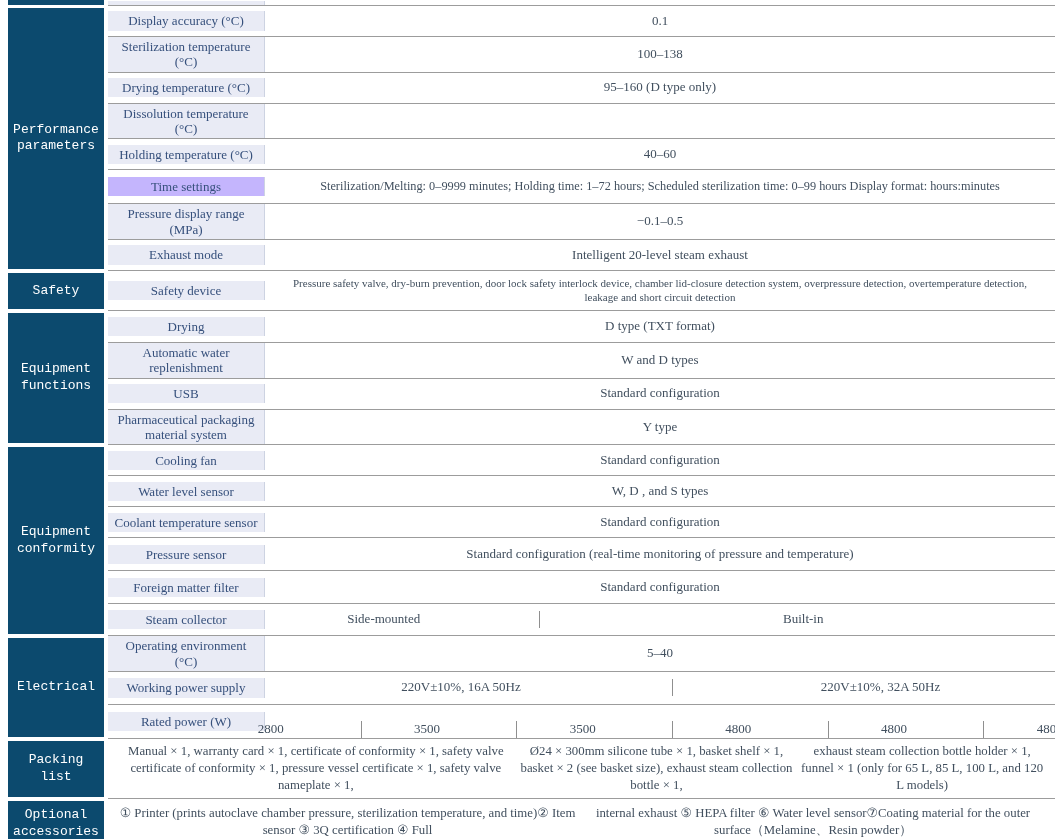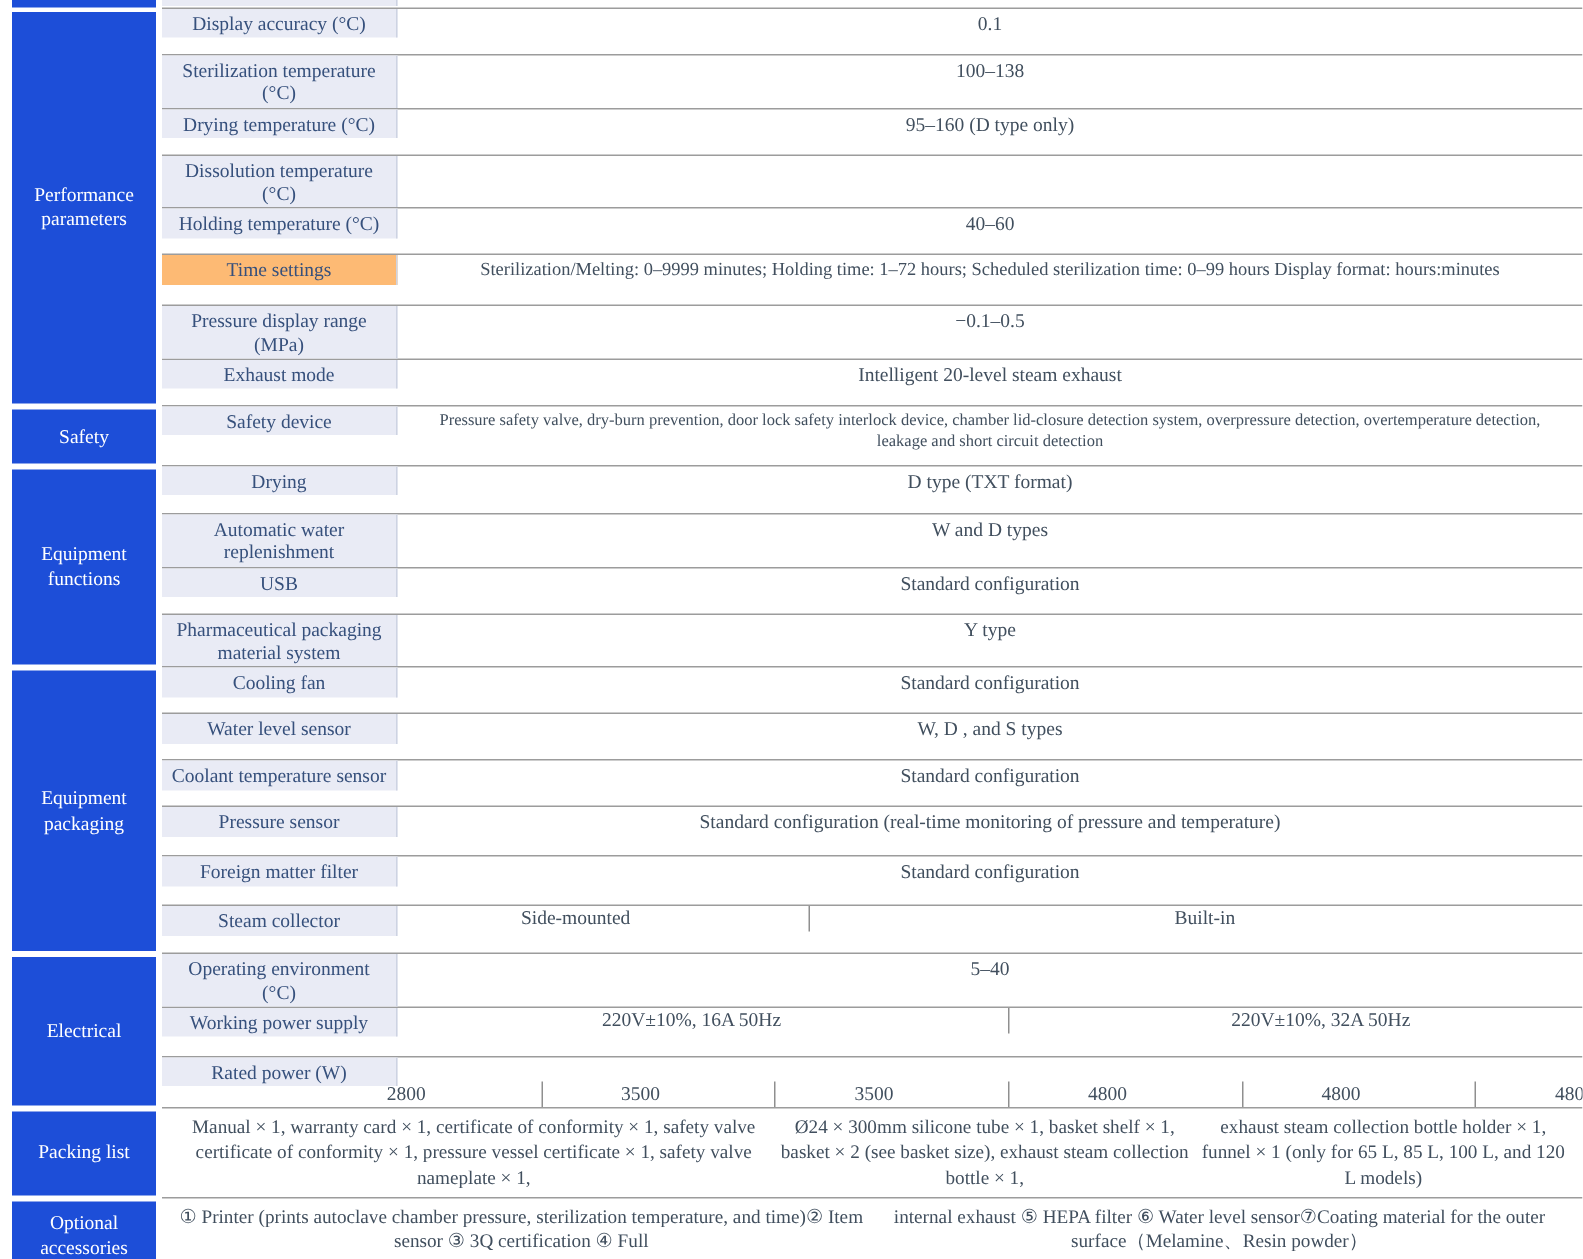--- a/index.html
+++ b/index.html
@@ -1,28 +1,28 @@
 <!DOCTYPE html>
 <html><head>
 <meta charset="utf-8">
 <style>
   html,body{margin:0;padding:0;background:#ffffff;}
   body{font-family:"Liberation Serif", "DejaVu Serif", serif;color:#414f5e;width:1055px;}
   .spec-table{width:1047px;margin:0 0 0 8px;}
   .section{display:flex;align-items:stretch;}
   .cat-wrap{width:100px;flex:none;padding:2px 4px 2px 0;box-sizing:border-box;background:#fff;}
   .cat-wrap.strip{padding:0 4px 1px 0;}
-  .cat{height:100%;background:#1d4ed8;color:#ffffff;display:flex;align-items:center;justify-content:center;text-align:center;font-size:13px;line-height:1.3;padding:2px 5px;box-sizing:border-box;}
+  .cat{height:100%;background:#0c4a6e;color:#ffffff;display:flex;align-items:center;justify-content:center;text-align:center;font-size:13px;line-height:1.3;padding:2px 5px;box-sizing:border-box;font-family:Liberation Mono, monospace;}
   .rows{flex:1;display:flex;flex-direction:column;min-width:0;}
   .rows.end{border-bottom:3px solid #6d8dc0;}
-  .row{display:flex;align-items:flex-start;border-bottom:1px solid #9c9c9c;min-height:30px;}
+  .row{display:flex;align-items:center;border-bottom:1px solid #9c9c9c;min-height:30px;}
   .row.strip{min-height:5px;}
   .row.noborder{border-bottom:none;}
   .param{width:157px;flex:none;background:#e9ebf5;color:#36507c;display:flex;align-items:center;justify-content:center;text-align:center;font-size:13px;line-height:1.18;padding:2px 6px;box-sizing:border-box;border-right:1px solid #cdd3e2;}
-  .param.white{background:#fdba74;}
+  .param.white{background:#c4b5fd;}
   .value{flex:1;display:flex;align-items:center;justify-content:center;text-align:center;font-size:13px;line-height:1.3;padding:2px 10px;box-sizing:border-box;min-width:0;}
   .value.nowrap{white-space:nowrap;font-size:12.3px;padding:2px 3px;}
   .value.split{padding:0;gap:24px;}
   .sub{flex:none;display:flex;align-items:center;justify-content:center;text-align:center;border-left:1px solid #8f8f8f;box-sizing:border-box;}
   .sub:first-child{border-left:none;}
   .w33{width:33.1%;}
   .w67{width:66.9%;}
   .w50{width:50%;padding-left:21px;}
   .w16{width:16.6667%;margin-top:16px;}
   .value.lines{flex-direction:row;justify-content:center;font-size:12.8px;line-height:1.32;padding:4px 8px;}
@@ -116,21 +116,21 @@
       </div>
       <div class="row">
         <div class="param">Pharmaceutical packaging material system</div>
         <div class="value">Y type</div>
       </div>
     </div>
   </div>
 
   <div class="section">
     <div class="cat-wrap">
-      <div class="cat">Equipment packaging</div>
+      <div class="cat">Equipment conformity</div>
     </div>
     <div class="rows">
       <div class="row">
         <div class="param">Cooling fan</div>
         <div class="value">Standard configuration</div>
       </div>
       <div class="row">
         <div class="param">Water level sensor</div>
         <div class="value">W, D , and S types</div>
       </div>

